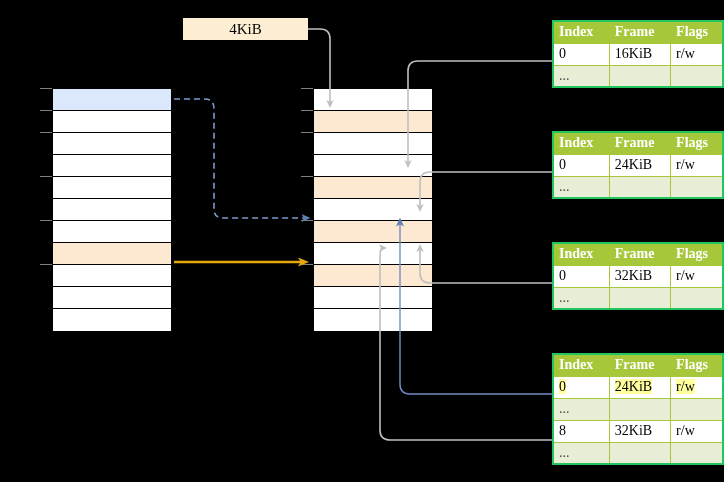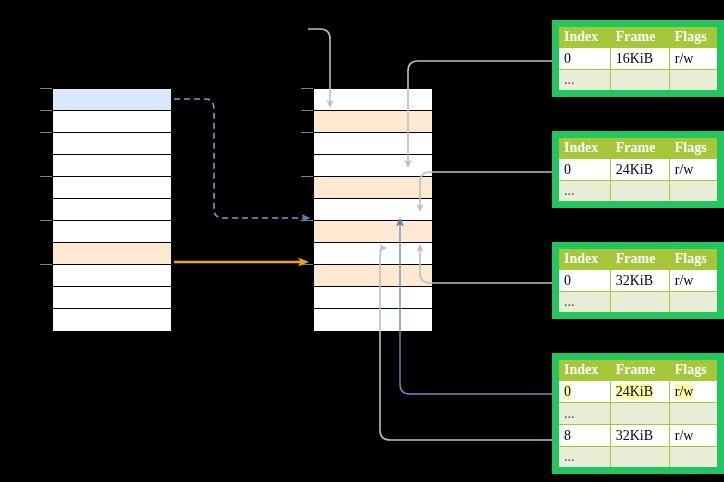--- a/index.html
+++ b/index.html
@@ -50,21 +50,21 @@
     color: #000000;
     font-size: 15px;
     text-align: center;
     line-height: 21px;
   }
 
   
   .ptable {
     position: absolute;
     border-collapse: collapse;
-    border: 7px solid #22c55e;
+    border: 2px solid #22c55e;
     font-size: 14px;
     background: #ffffff;
   }
   .ptable td, .ptable th {
     border: 1px solid #a5c739;
     padding: 2px 5px;
     height: 22px;
     box-sizing: border-box;
     text-align: left;
     white-space: nowrap;
@@ -91,20 +91,21 @@
     left: 0; top: 0;
     width: 724px; height: 482px;
     pointer-events: none;
   }
 </style>
 </head>
 <body>
 
 <div id="canvas">
 
+  <div class="kib-box" style="left:183px; top:18px; width:125px; height:22px;">4KiB</div>
 
   <div class="mem-col" id="left-col" style="left:52px; top:88px; width:120px; height:243px;">
       <div class="mem-row blue"></div>
       <div class="mem-row "></div>
       <div class="mem-row "></div>
       <div class="mem-row "></div>
       <div class="mem-row "></div>
       <div class="mem-row "></div>
       <div class="mem-row "></div>
       <div class="mem-row orange"></div>

